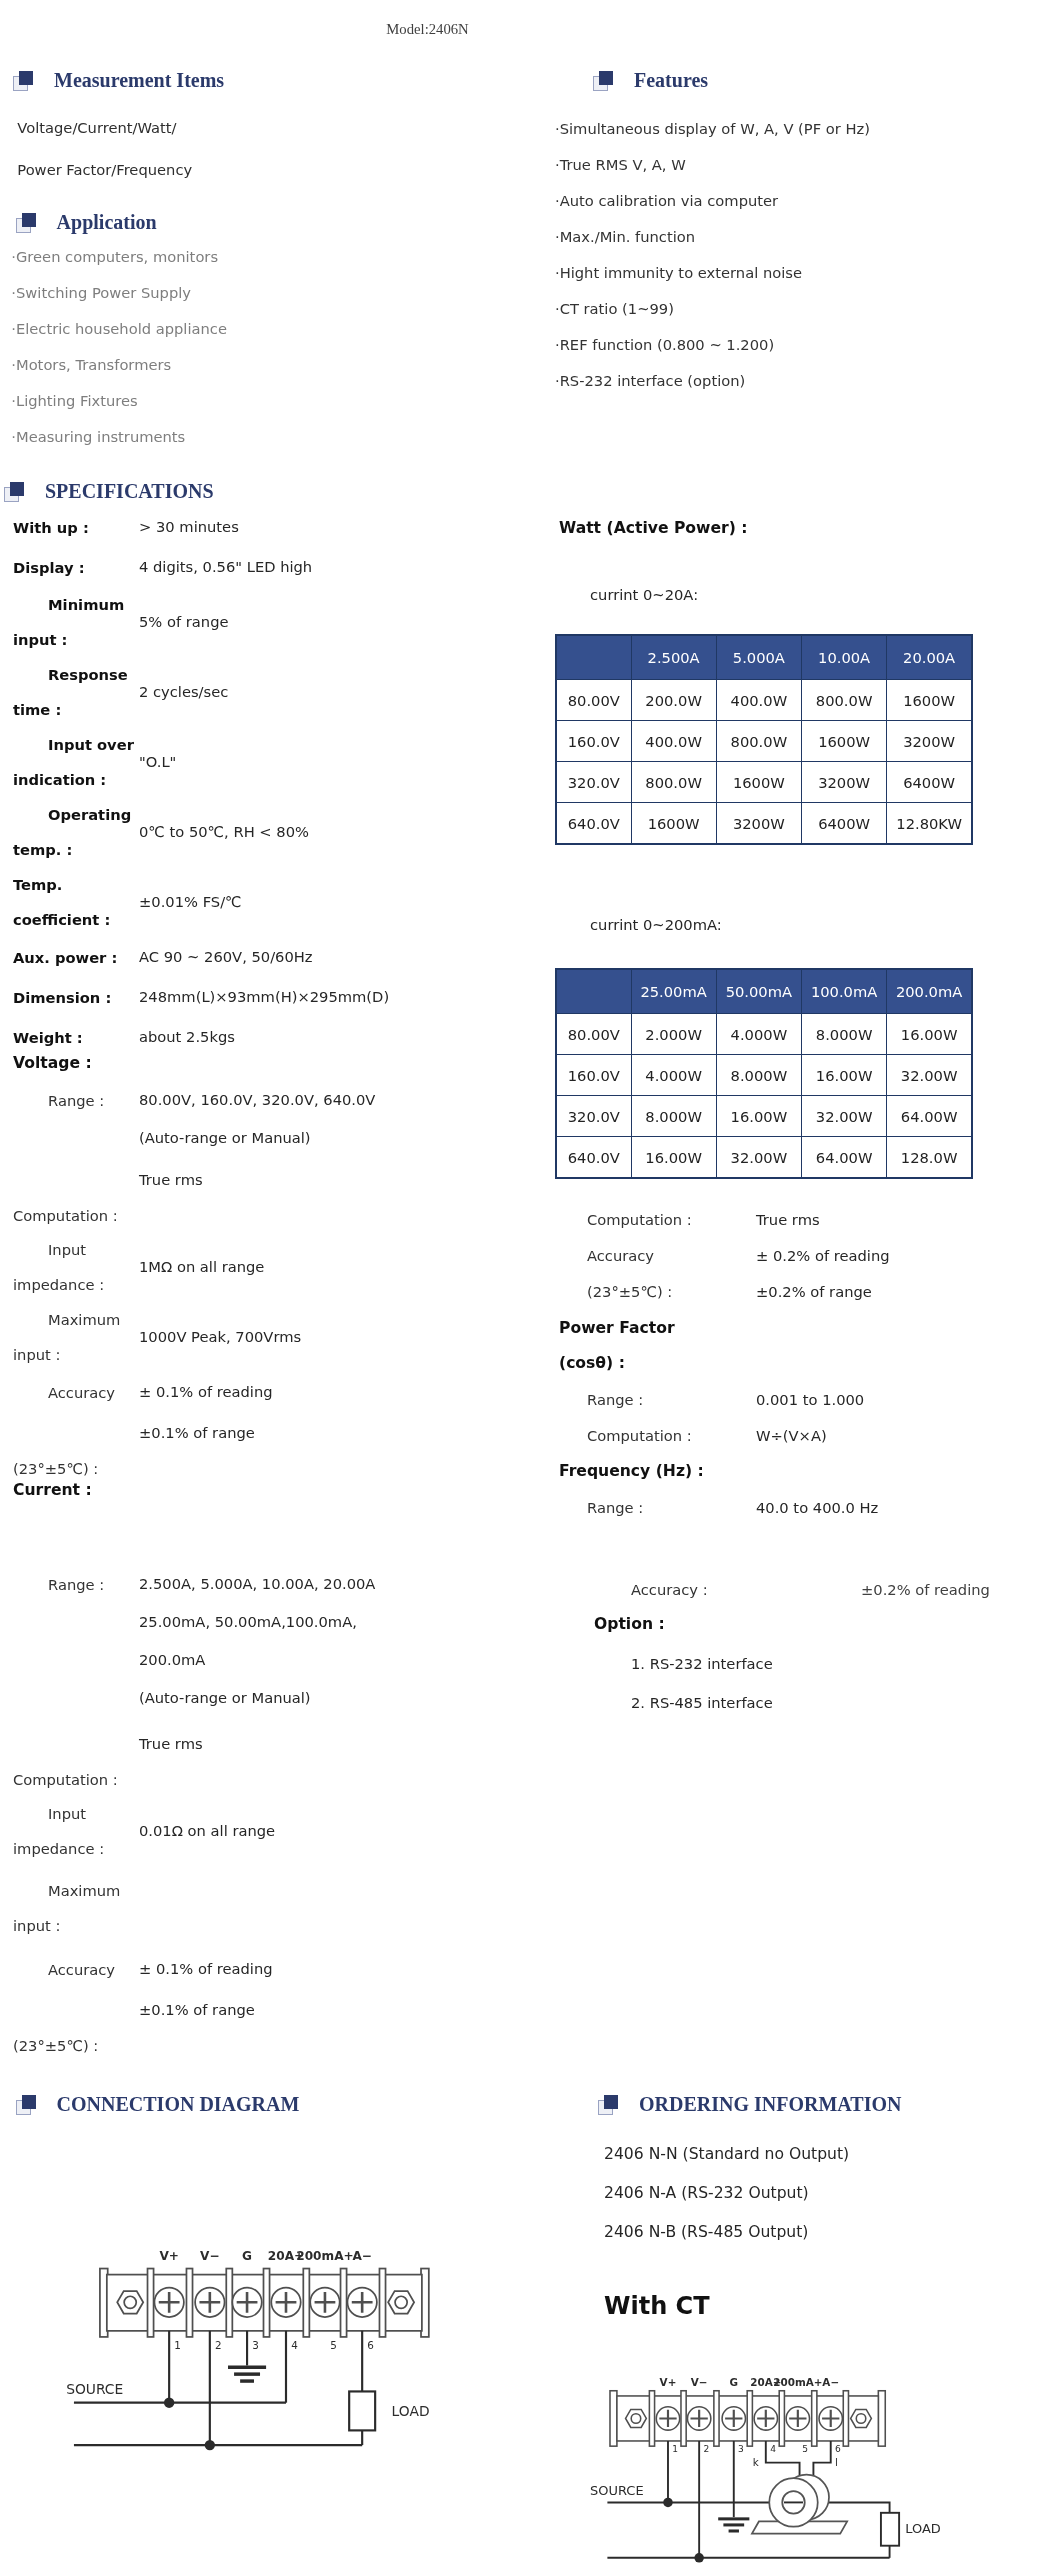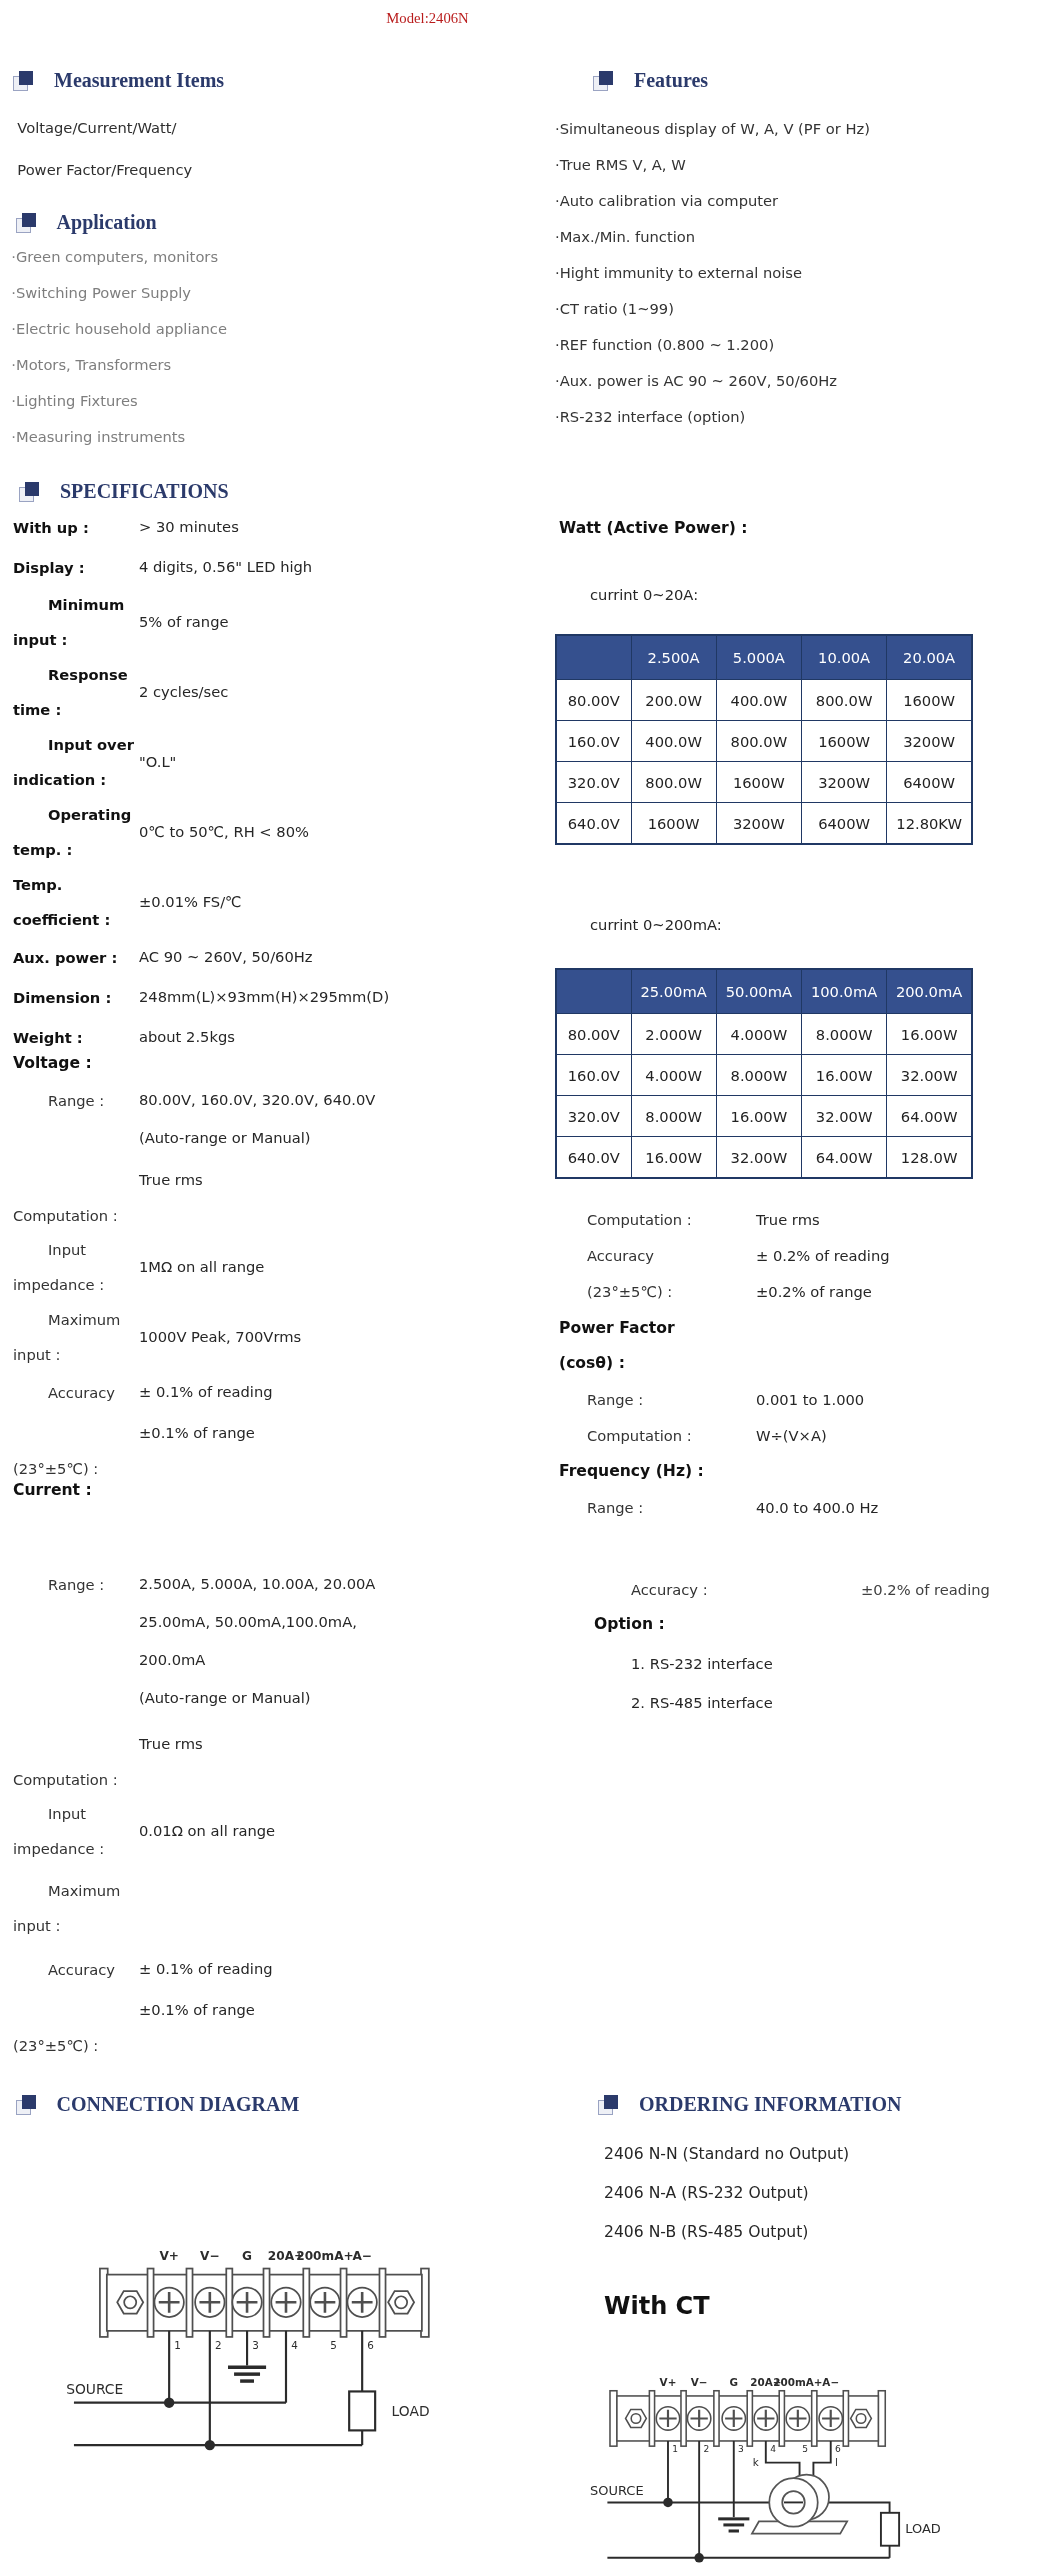--- a/index.html
+++ b/index.html
@@ -8,22 +8,22 @@
   .abs{position:absolute;}
 
   
   .hdr{position:absolute;display:flex;align-items:center;gap:21px;
        font-family:"Liberation Serif",serif;font-weight:bold;font-size:20px;color:#2b3a6b;}
   .bullet{position:relative;width:20px;height:20px;flex:0 0 20px;}
   .bullet::before{content:"";position:absolute;left:0;bottom:0;width:13px;height:13px;
        border:1.7px solid #9aa3c2;background:#eef0f6;}
   .bullet::after{content:"";position:absolute;right:0;top:0;width:14px;height:14px;background:#2b3a6b;}
 
-  .model{position:absolute;top:10px;left:0;width:855px;text-align:center;
-         font-family:"Liberation Serif",serif;font-size:14.7px;color:#b91c1c;}
+  .model{position:absolute;top:21px;left:0;width:855px;text-align:center;
+         font-family:"Liberation Serif",serif;font-size:14.7px;color:#404040;}
 
   
   .mline{line-height:42px;font-size:14.7px;color:#2e2e2e;}
   .feat .li{line-height:36px;font-size:14.7px;color:#333;}
   .app  .li{line-height:36px;font-size:14.7px;color:#7e7e7e;}
   .ord  .li{line-height:39px;font-size:15.6px;color:#262626;}
   .opt  .li{line-height:39px;font-size:14.7px;color:#262626;}
 
   
   .specblock{position:absolute;width:513px;}
@@ -61,21 +61,21 @@
              border:1.7px solid #203864;font-size:14.7px;text-align:center;}
   .ptable td{background:#fff;color:#222;height:38px;border:1.7px solid #203864;
              font-size:14.7px;text-align:center;}
 
   .withct{font-size:24px;font-weight:bold;color:#111;}
 
   
   .pos-meas{left:13px;top:69px;}        .pos-feath{left:561px;top:69px;padding-left:32px;}
   .pos-measlines{left:17.3px;top:107px;}  .pos-featlist{left:555px;top:111px;}
   .pos-apph{left:15.6px;top:211px;}       .pos-applist{left:11.3px;top:239px;}
-  .pos-spech{left:19px;top:480px;}
+  .pos-spech{left:4px;top:480px;}
   .pos-specA{left:13px;top:507px;}
   .pos-specV{left:13px;top:1046px;}
   .pos-specC{left:13px;top:1473px;}
   .pos-watth{left:559px;top:511px;}
   .pos-cap1{left:590px;top:582px;}      .pos-t1{left:555px;top:634px;padding-left:28px;}
   .pos-cap2{left:590px;top:912px;}     .pos-t2{left:555px;top:968px;}
   .pos-notes{left:587px;top:1201px;width:468px;}
   .pos-pfh{left:559px;top:1311px;}      .pos-pfrows{left:587px;top:1381px;width:468px;}
   .pos-freqh{left:559px;top:1454px;}    .pos-freqrows{left:587px;top:1489px;width:468px;}
   .pos-accrow{left:631px;top:1571px;width:416px;}
@@ -109,21 +109,20 @@
   </div>
   <div class="abs feat pos-featlist">
 
   <div class="li">·Simultaneous display of W, A, V (PF or Hz)</div>
       <div class="li">·True RMS V, A, W</div>
       <div class="li">·Auto calibration via computer</div>
       <div class="li">·Max./Min. function</div>
       <div class="li">·Hight immunity to external noise</div>
       <div class="li">·CT ratio (1~99)</div>
       <div class="li">·REF function (0.800  ~  1.200)</div>
-      <div class="li">·Aux. power is AC 90  ~  260V, 50/60Hz</div>
       <div class="li">·RS-232 interface (option)</div>
     </div>
 
   <div class="hdr pos-apph">
     <span class="bullet"></span>
     <span>Application</span>
   </div>
   <div class="abs app pos-applist">
 
   <div class="li">·Green computers, monitors</div>

